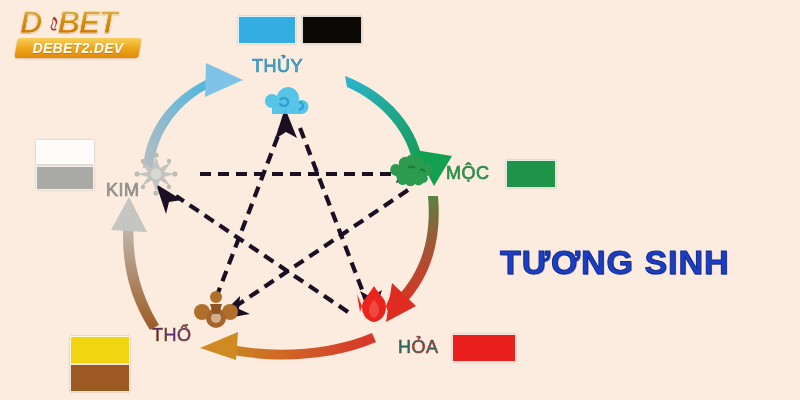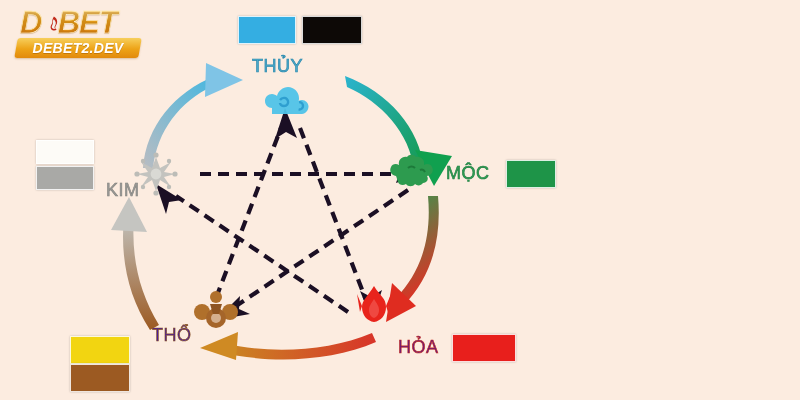--- a/index.html
+++ b/index.html
@@ -71,21 +71,21 @@
   
   .sw{position:absolute;border:1px solid rgba(255,255,255,.85);
       box-shadow:0 0 2px rgba(0,0,0,.22);}
 
   
   .el-label{position:absolute;font-size:18px;font-weight:normal;letter-spacing:.5px;white-space:nowrap;}
   .lb-thuy{left:252px;top:56px;color:#4ba9c9;-webkit-text-stroke:.7px #2e8aae;}
   .lb-kim{left:106px;top:163px;color:#9b9b98;margin-top:17px;-webkit-text-stroke:.6px #83837f;}
   .lb-moc{left:446px;top:163px;color:#2f9e55;text-align:center;-webkit-text-stroke:.6px #1e7d3f;}
   .lb-tho{left:152px;top:325px;color:#4c1d95;-webkit-text-stroke:.6px #8a5520;}
-  .lb-hoa{left:398px;top:337px;color:#701a75;-webkit-text-stroke:.6px #c02a20;}
+  .lb-hoa{left:398px;top:337px;color:#0f766e;-webkit-text-stroke:.6px #c02a20;}
 
   svg.layer{position:absolute;left:0;top:0;width:800px;height:400px;}
 </style>
 </head>
 <body>
 
 <div class="stage">
 
   <div class="logo">
     <div class="logo-main">
@@ -93,20 +93,21 @@
     </div>
     <svg class="logo-flame" viewBox="0 0 20 20">
       <path d="M13 1C9 5 11 7 8 10c-1.6 1.7-2 3.6-1 5.3C8 17 10.5 18 13 17c-1.6-1.4-1.8-3 0-4.8C16 9 17 5 13 1z" fill="#c22a1a"></path>
       <path d="M12 4C9.6 7 11 8.4 9 10.6c-1.1 1.2-1.3 2.5-.6 3.6.6 1 2 1.6 3.4 1.1-1-.9-1.1-2 .1-3.2C14 9.9 14.5 6.9 12 4z" fill="#f2f0e9"></path>
     </svg>
     <div class="logo-sub">
       <span>DEBET2.DEV</span>
     </div>
   </div>
 
+  <div class="h-tuongsinh">TƯƠNG SINH</div>
 
   <div class="sw" style="left:238px;top:16px;width:56px;height:26px;background:#34aee2;"></div>
   <div class="sw" style="left:302px;top:16px;width:58px;height:26px;background:#0d0906;"></div>
 
   <div class="sw" style="left:36px;top:140px;width:56px;height:22px;background:#fdfbf7;"></div>
   <div class="sw" style="left:36px;top:166px;width:56px;height:22px;background:#a9a9a6;"></div>
 
   <div class="sw" style="left:506px;top:160px;width:48px;height:26px;background:#1e9448;"></div>
 
   <div class="sw" style="left:70px;top:336px;width:58px;height:26px;background:#f2d511;"></div>

